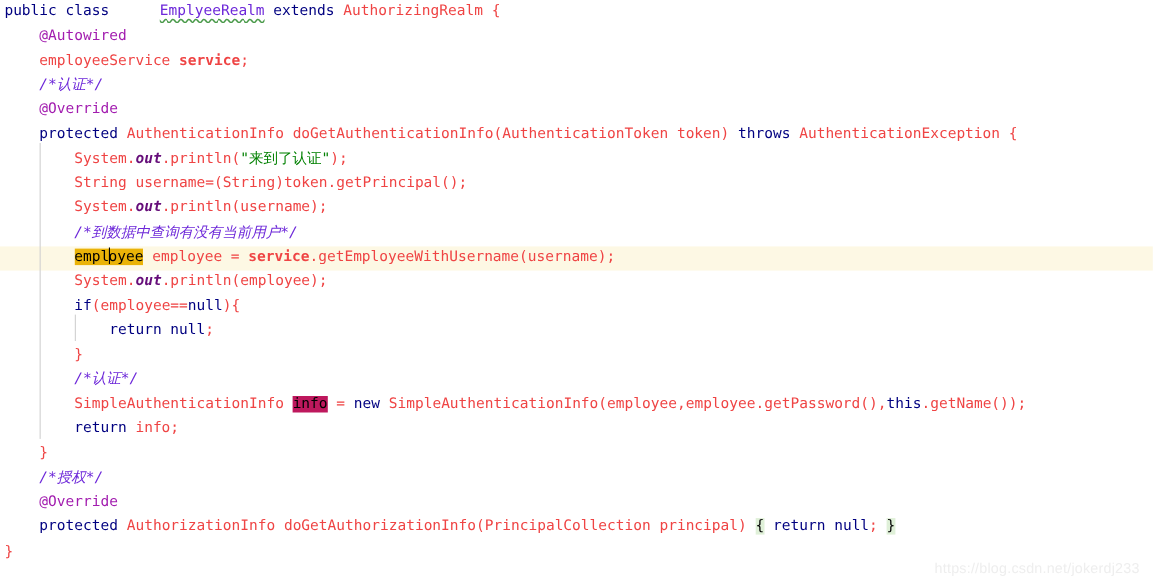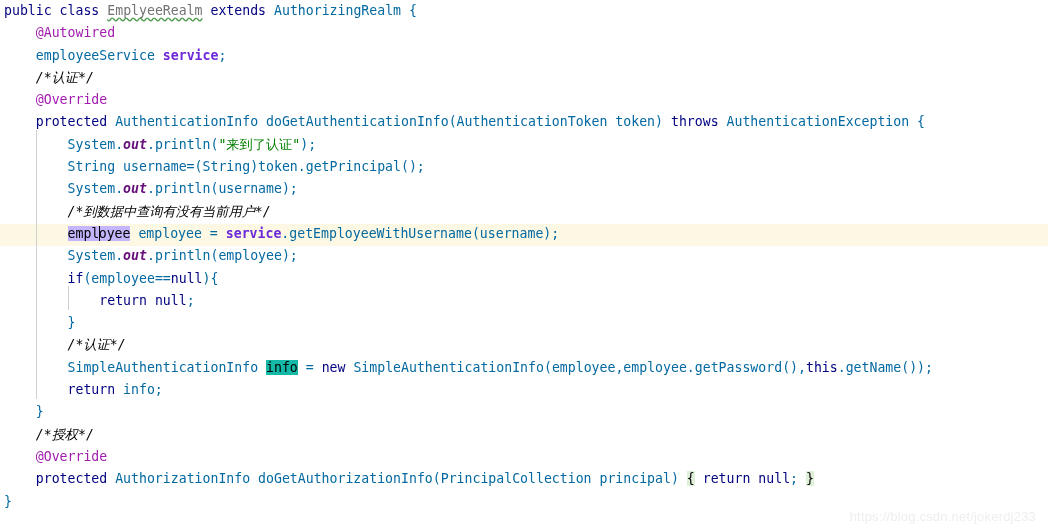--- a/index.html
+++ b/index.html
@@ -53,39 +53,40 @@
     -webkit-font-smoothing: antialiased;
   }
   .line {
     height: 22.3px;
     padding-left: 4px;
     white-space: pre;
   }
 
   
   .kw       { color: #000080; font-weight: normal; }
-  .plain    { color: #0369a1; }
-  .cmt      { color: #000000; font-style: italic; }
+  .plain    { color: #ef4444; }
+  .cmt      { color: #6d28d9; font-style: italic; }
   .anno     { color: #a21caf; }
   .str      { color: #008000; }
-  .field    { color: #6d28d9; font-weight: bold; }
+  .field    { color: #ef4444; font-weight: bold; }
   .stfield  { color: #660e7a; font-weight: bold; font-style: italic; }
   .typo     {
-    color: #737373;
+    color: #6d28d9;
     text-decoration: underline wavy #4a9a4a;
     text-underline-offset: 2px;
+    margin-left: 38px;
   }
 
   
   .sel-ident {
-    background: #c4b5fd;
+    background: #eab308;
     position: relative;
   }
   .usage {
-    background: #14b8a6;
+    background: #be185d;
     margin-top: 24px;
   }
   .brace-match {
     background: #dff0d8;
   }
 
   
   .caret {
     display: inline-block;
     width: 0;

